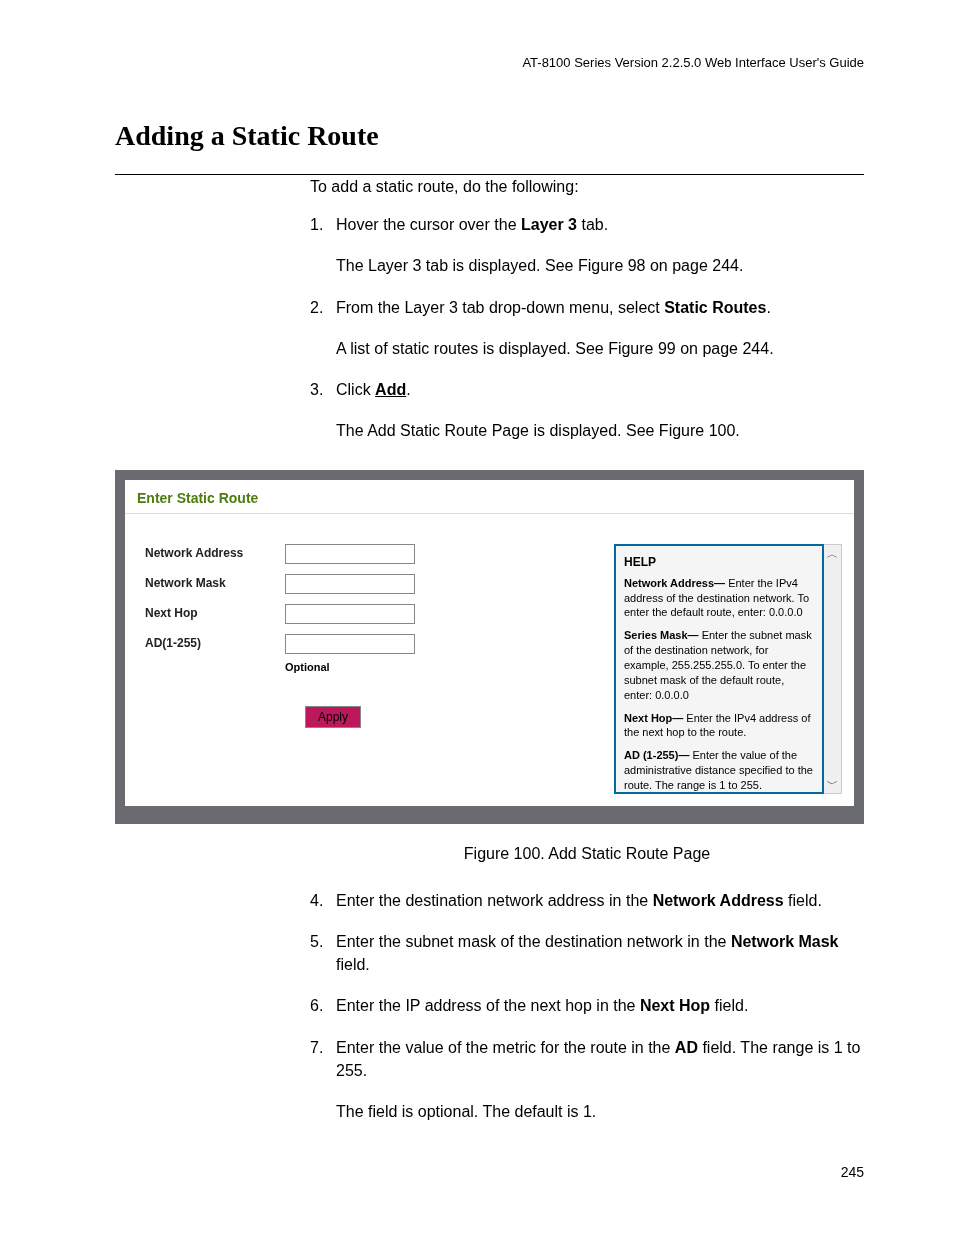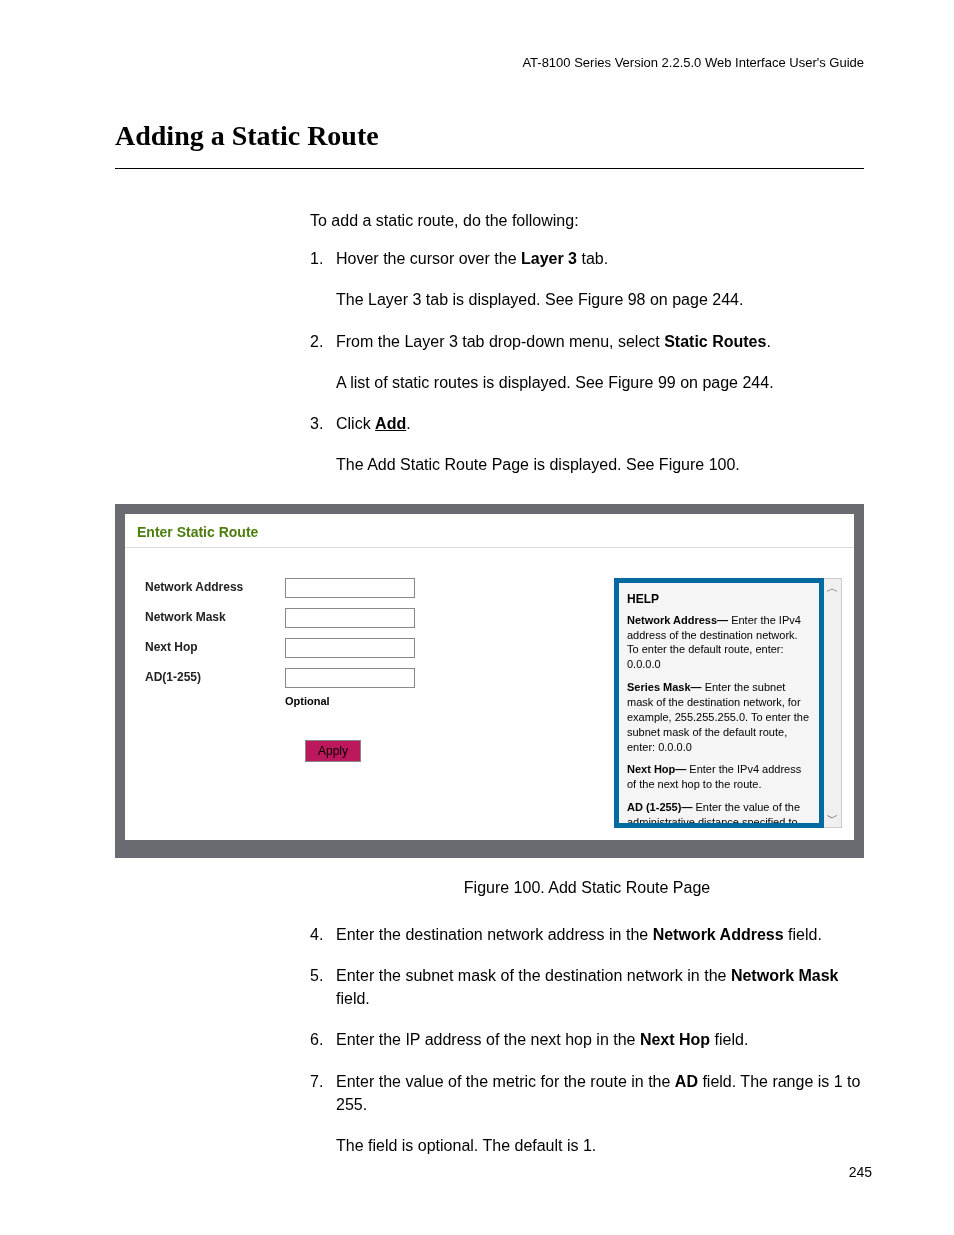--- a/index.html
+++ b/index.html
@@ -19,22 +19,21 @@
     text-align: right;
     font-size: 13px;
     color: #000000;
     margin-bottom: 50px;
   }
   .section-title {
     font-family: "Times New Roman", Times, serif;
     font-size: 28px;
     font-weight: bold;
     border-bottom: 1.5px solid #000;
-    padding-bottom: 16px;
-    margin-bottom: 40px;
+    padding-bottom: 22px;
   }
   .content {
     margin-left: 195px;
     font-size: 16px;
     line-height: 1.45;
   }
   .intro { margin-bottom: 15px; }
   .step { display: flex; margin-bottom: 18px; }
   .step-num { width: 26px; flex: 0 0 26px; }
   .step-body { flex: 1; }
@@ -98,21 +97,21 @@
     font-size: 12px;
     padding: 3px 12px;
     border: 1px solid #888;
     background: #be185d;
     cursor: pointer;
   }
   .help-col {
     width: 210px;
     flex: 0 0 210px;
     background: #f5f5f5;
-    border: 5px solid #0369a1;
+    border: 2px solid #0369a1;
     padding: 8px 8px 0 8px;
     font-size: 11px;
     line-height: 1.35;
     position: relative;
     overflow: hidden;
     height: 250px;
   }
   .help-title {
     font-weight: bold;
     font-size: 12px;
@@ -139,21 +138,21 @@
     padding: 3px 0;
     line-height: 1;
   }
   .figure-caption {
     text-align: center;
     margin: 14px 0 24px 0;
   }
   .page-num {
     position: absolute;
     bottom: 55px;
-    right: 82px;
+    right: 90px;
     font-size: 14px;
   }
 </style>
 </head>
 <body>
 
 <div class="page">
   <div class="running-header">AT-8100 Series Version 2.2.5.0 Web Interface User's Guide</div>
 
   <h1 class="section-title">Adding a Static Route</h1>

